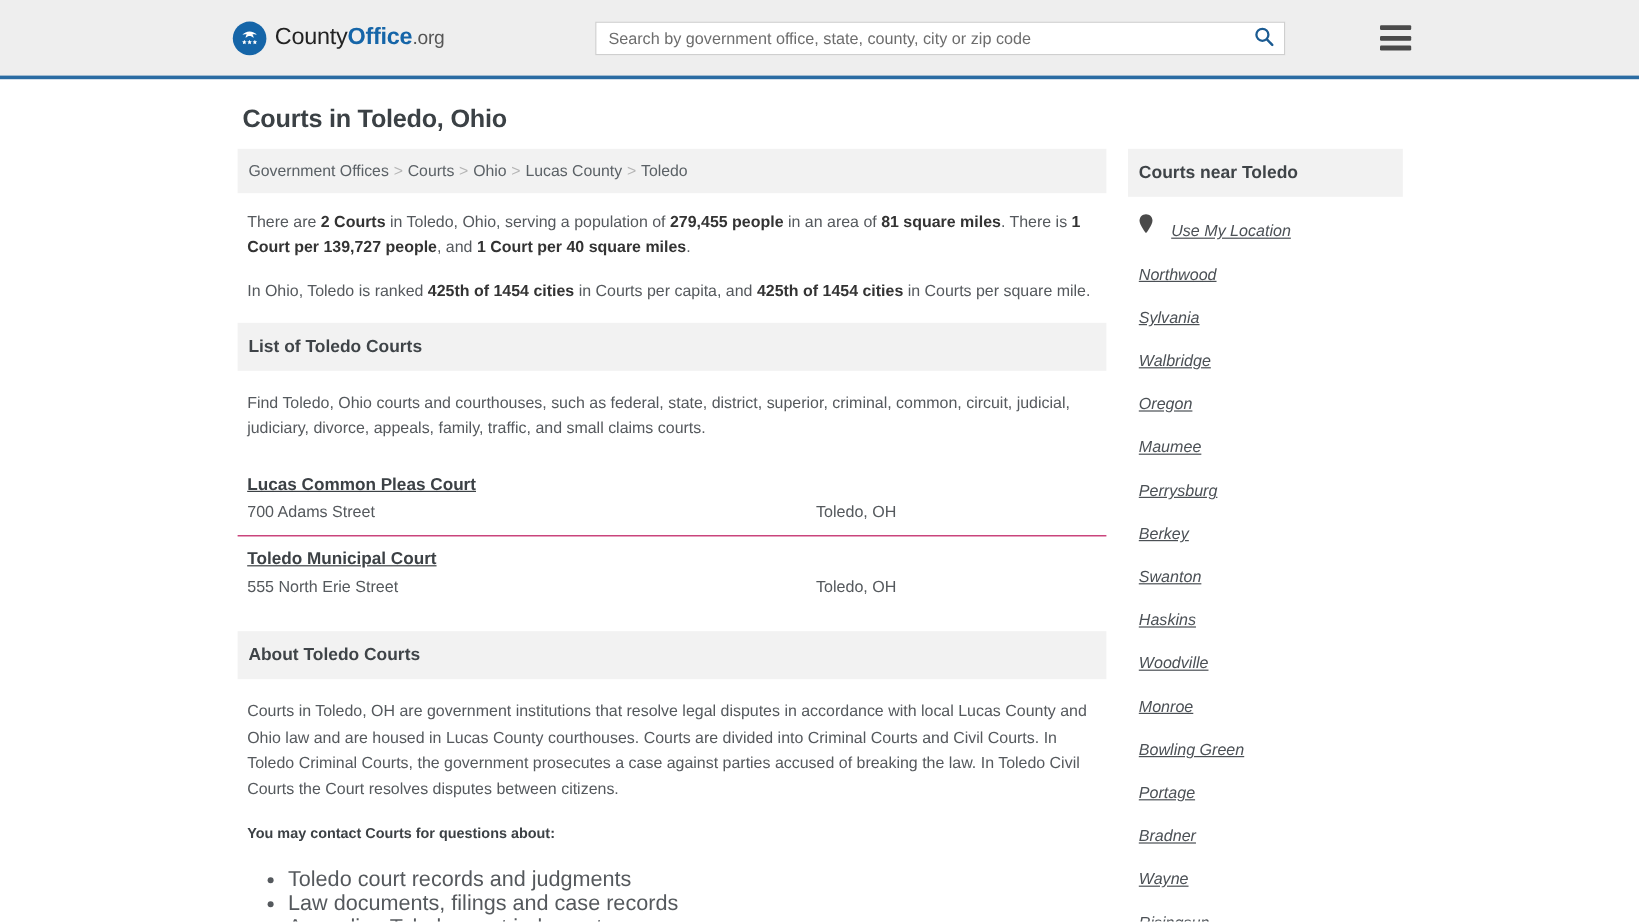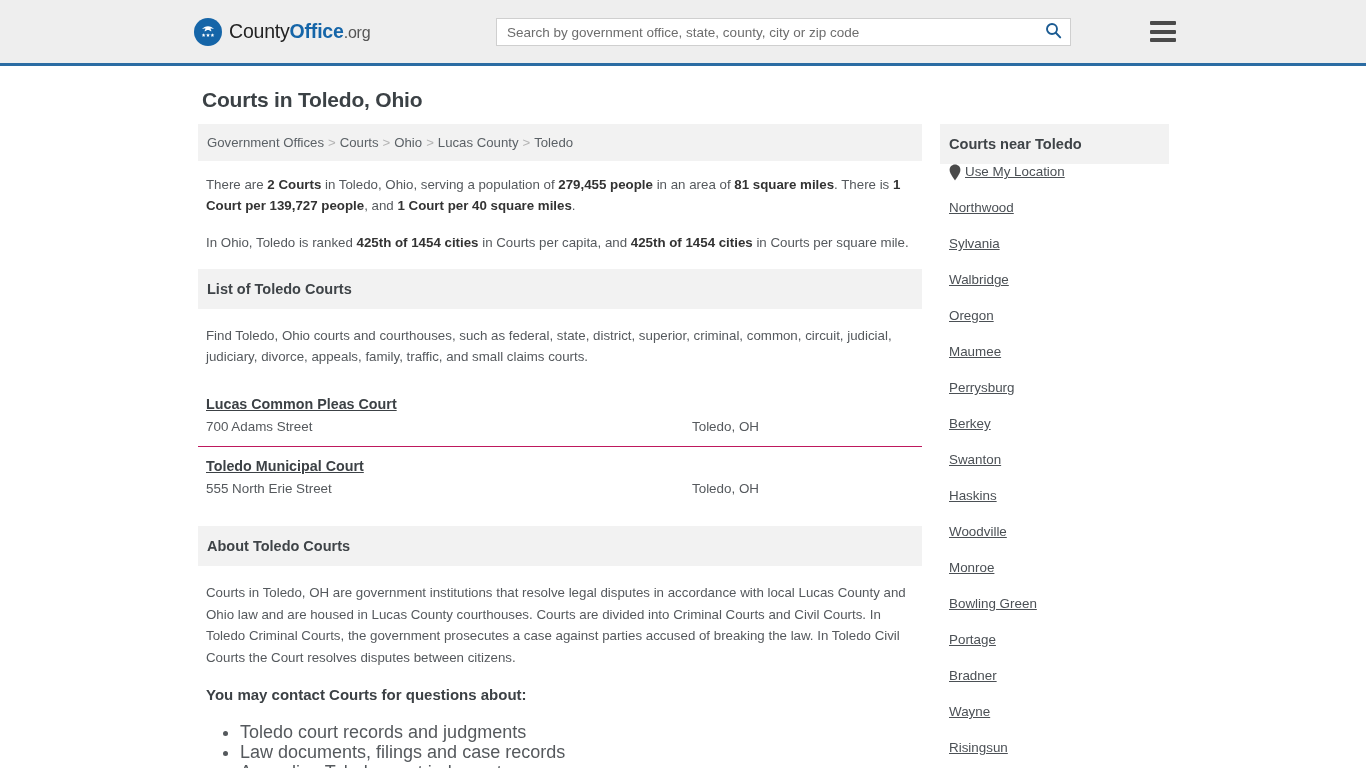--- a/index.html
+++ b/index.html
@@ -179,38 +179,38 @@
     color: #3c4145;
     text-decoration: underline;
     margin-bottom: 7px;
   }
   .court-addr {
     font-size: 13.4px;
     color: #55595d;
   }
   .court-city {
     position: absolute;
-    left: 494px;
+    left: 482px;
     bottom: 12px;
     font-size: 13.4px;
     color: #55595d;
   }
 
   .about-body {
     padding: 16px 8px 0 8px;
     font-size: 13.3px;
     line-height: 21.5px;
     color: #55595d;
   }
   .about-body p { margin: 0 0 16px 0; }
   .contact-label {
     font-weight: bold;
     color: #3c4145;
     margin: 0 0 8px 0;
-    font-size: 15px;
+    font-size: 12px;
   }
   .contact-list {
     margin: 0;
     padding-left: 34px;
     list-style: disc;
   }
   .contact-list li {
     font-size: 18px;
     line-height: 20px;
     color: #55595d;
@@ -221,23 +221,24 @@
   .rail-head {
     background: #f2f2f2;
     padding: 12px 9px;
     font-size: 14.6px;
     font-weight: bold;
     color: #3f4448;
   }
   .rail-list { padding: 0 9px; }
   .rail-item {
     display: flex;
-    align-items: flex-start;
-    gap: 4px;
+    align-items: flex-end;
+    gap: 15px;
     height: 36px;
+    font-style: italic;
   }
   .rail-item a {
     font-size: 13.4px;
     color: #4b5055;
     text-decoration: underline;
   }
   .pin-icon { flex: none; display: block; }
 </style>
 </head>
 <body>

